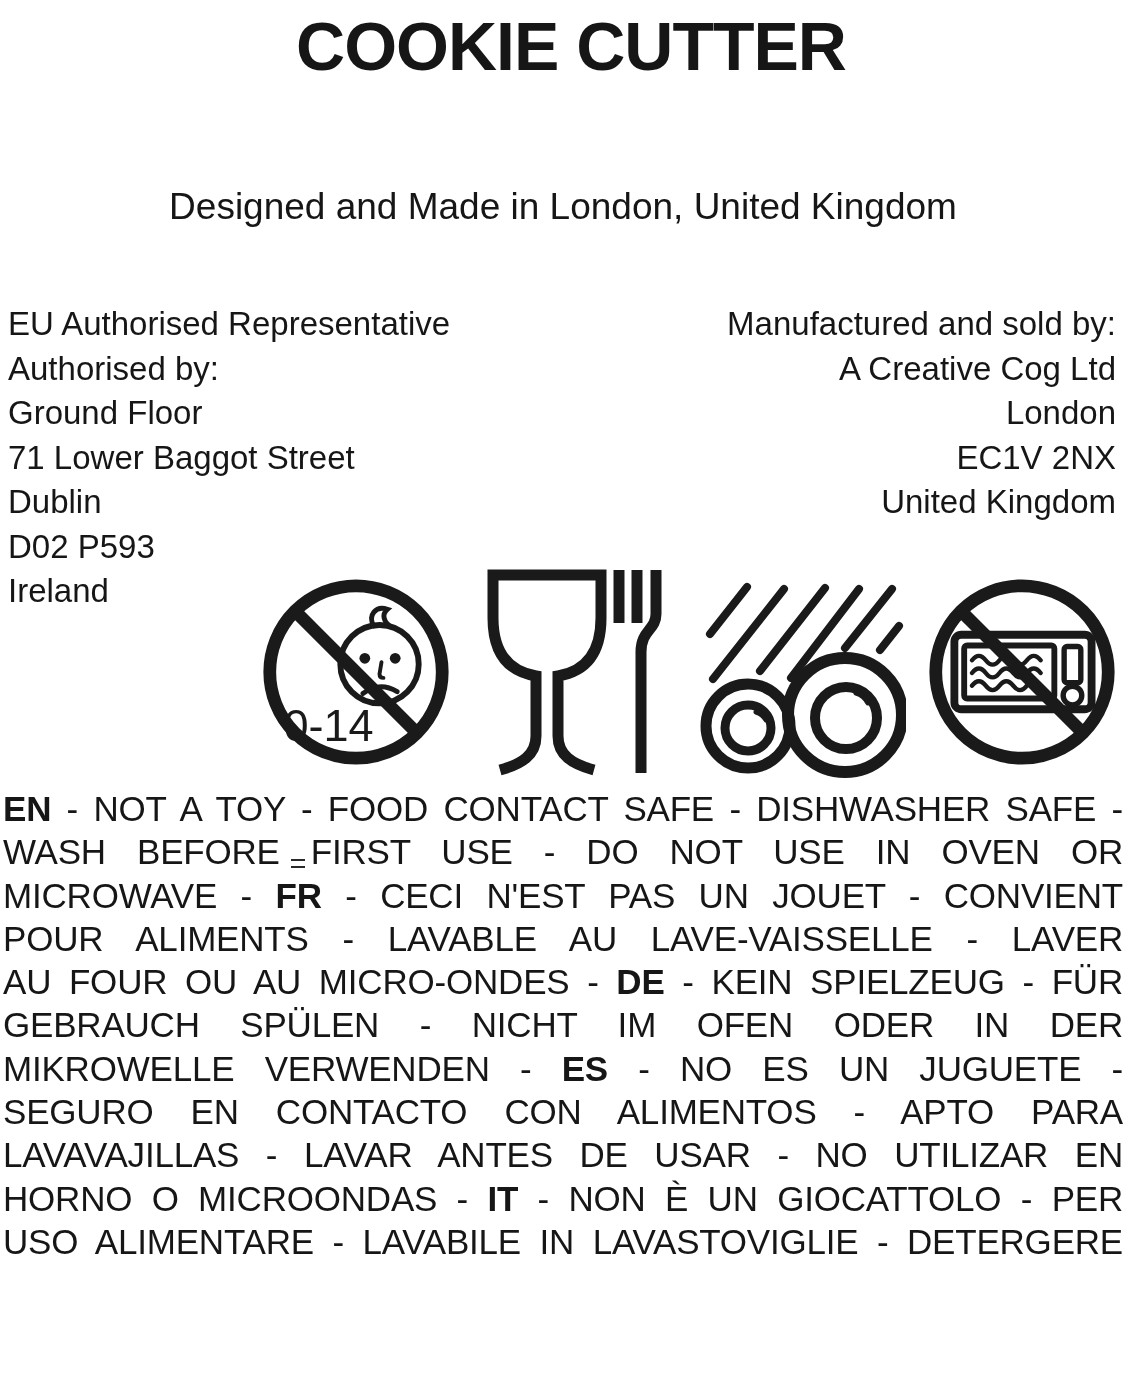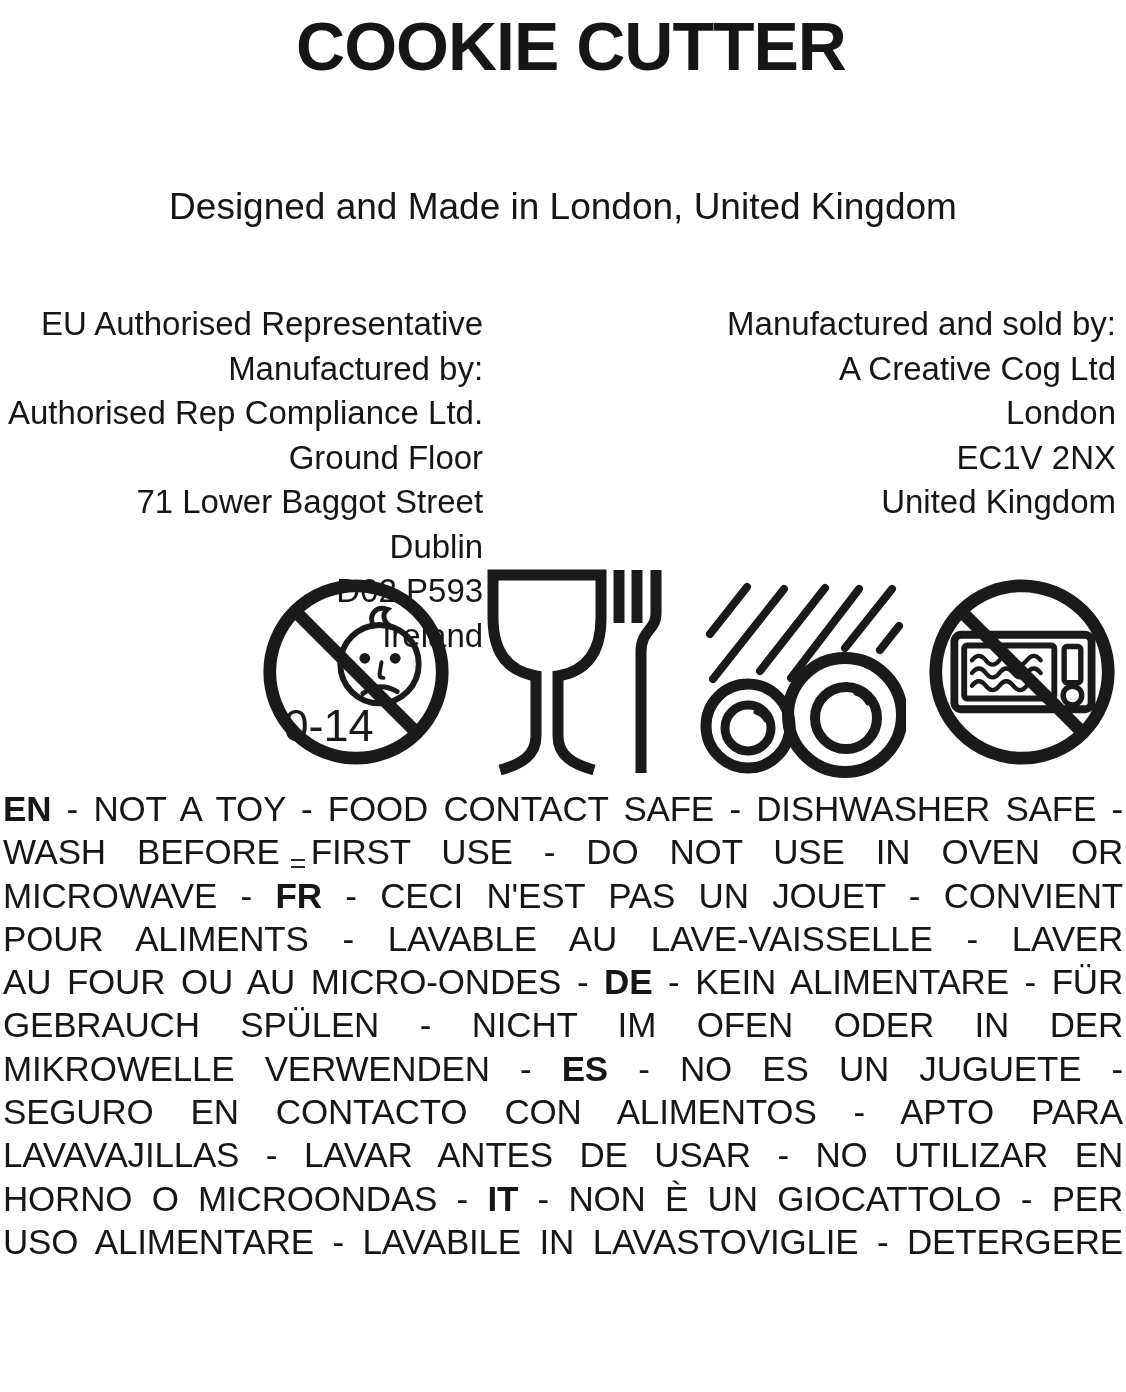--- a/index.html
+++ b/index.html
@@ -21,21 +21,21 @@
   .subtitle {
     position:absolute; top:66px; left:0; width:100%;
     text-align:center; font-size:36px; line-height:46px;
     letter-spacing:-0.5px;
   }
   .madein {
     position:absolute; top:186px; left:0; width:100%;
     text-align:center; font-size:37px; font-weight:normal;
   }
   .addr { position:absolute; top:302px; font-size:33px; line-height:44.5px; }
-  .addr.left  { left:8px;  text-align:right; }
+  .addr.left  { left:8px;  text-align:left; }
   .addr.right { right:10px; text-align:right; }
 
   .icon { position:absolute; }
   .icon svg { display:block; }
   .ink-stroke { stroke:#1a1a1a; fill:none; }
   .ink-fill   { fill:#1a1a1a; stroke:none; }
 
   .warnings {
     position:absolute; top:787px; left:3px; width:1120px;
     font-size:35px; line-height:43.3px; letter-spacing:-0.2px;
@@ -55,22 +55,21 @@
 
 <div class="page">
 
   <div class="title">COOKIE CUTTER</div>
 
 
   <div class="madein">Designed and Made in London, United Kingdom</div>
 
   <div class="addr left">
       <div class="addr-line">EU Authorised Representative</div>
-      <div class="addr-line">Manufactured by:</div>
-      <div class="addr-line">Authorised Rep Compliance Ltd.</div>
+      <div class="addr-line">Authorised by:</div>
       <div class="addr-line">Ground Floor</div>
       <div class="addr-line">71 Lower Baggot Street</div>
       <div class="addr-line">Dublin</div>
       <div class="addr-line">D02 P593</div>
       <div class="addr-line">Ireland</div>
     </div>
   <div class="addr right">
       <div class="addr-line">Manufactured and sold by:</div>
       <div class="addr-line">A Creative Cog Ltd</div>
       <div class="addr-line">London</div>
@@ -134,21 +133,21 @@
       <circle class="ink-stroke" cx="151.5" cy="126" r="9.5" stroke-width="5.5"></circle>
       <line class="ink-stroke" x1="39" y1="41" x2="165" y2="167" stroke-width="13"></line>
     </svg>
   </div>
 
   <div class="warnings">
       <div class="warn-line"><span class="lang-code">EN</span><span> - NOT A TOY - FOOD CONTACT SAFE - DISHWASHER SAFE -</span></div>
       <div class="warn-line"><span>WASH BEFORE FIRST USE - DO NOT USE IN OVEN OR</span></div>
       <div class="warn-line"><span>MICROWAVE - </span><span class="lang-code">FR</span><span> - CECI N'EST PAS UN JOUET - CONVIENT</span></div>
       <div class="warn-line"><span>POUR ALIMENTS - LAVABLE AU LAVE-VAISSELLE - LAVER</span></div>
-      <div class="warn-line"><span>AU FOUR OU AU MICRO-ONDES - </span><span class="lang-code">DE</span><span> - KEIN ALIMENTARE - FÜR</span></div>
+      <div class="warn-line"><span>AU FOUR OU AU MICRO-ONDES - </span><span class="lang-code">DE</span><span> - KEIN SPIELZEUG - FÜR</span></div>
       <div class="warn-line"><span>GEBRAUCH SPÜLEN - NICHT IM OFEN ODER IN DER</span></div>
       <div class="warn-line"><span>MIKROWELLE VERWENDEN - </span><span class="lang-code">ES</span><span> - NO ES UN JUGUETE -</span></div>
       <div class="warn-line"><span>SEGURO EN CONTACTO CON ALIMENTOS - APTO PARA</span></div>
       <div class="warn-line"><span>LAVAVAJILLAS - LAVAR ANTES DE USAR - NO UTILIZAR EN</span></div>
       <div class="warn-line"><span>HORNO O MICROONDAS - </span><span class="lang-code">IT</span><span> - NON È UN GIOCATTOLO - PER</span></div>
       <div class="warn-line"><span>USO ALIMENTARE - LAVABILE IN LAVASTOVIGLIE - DETERGERE</span></div>
     </div>
 
   <div class="artifact"></div>
 

